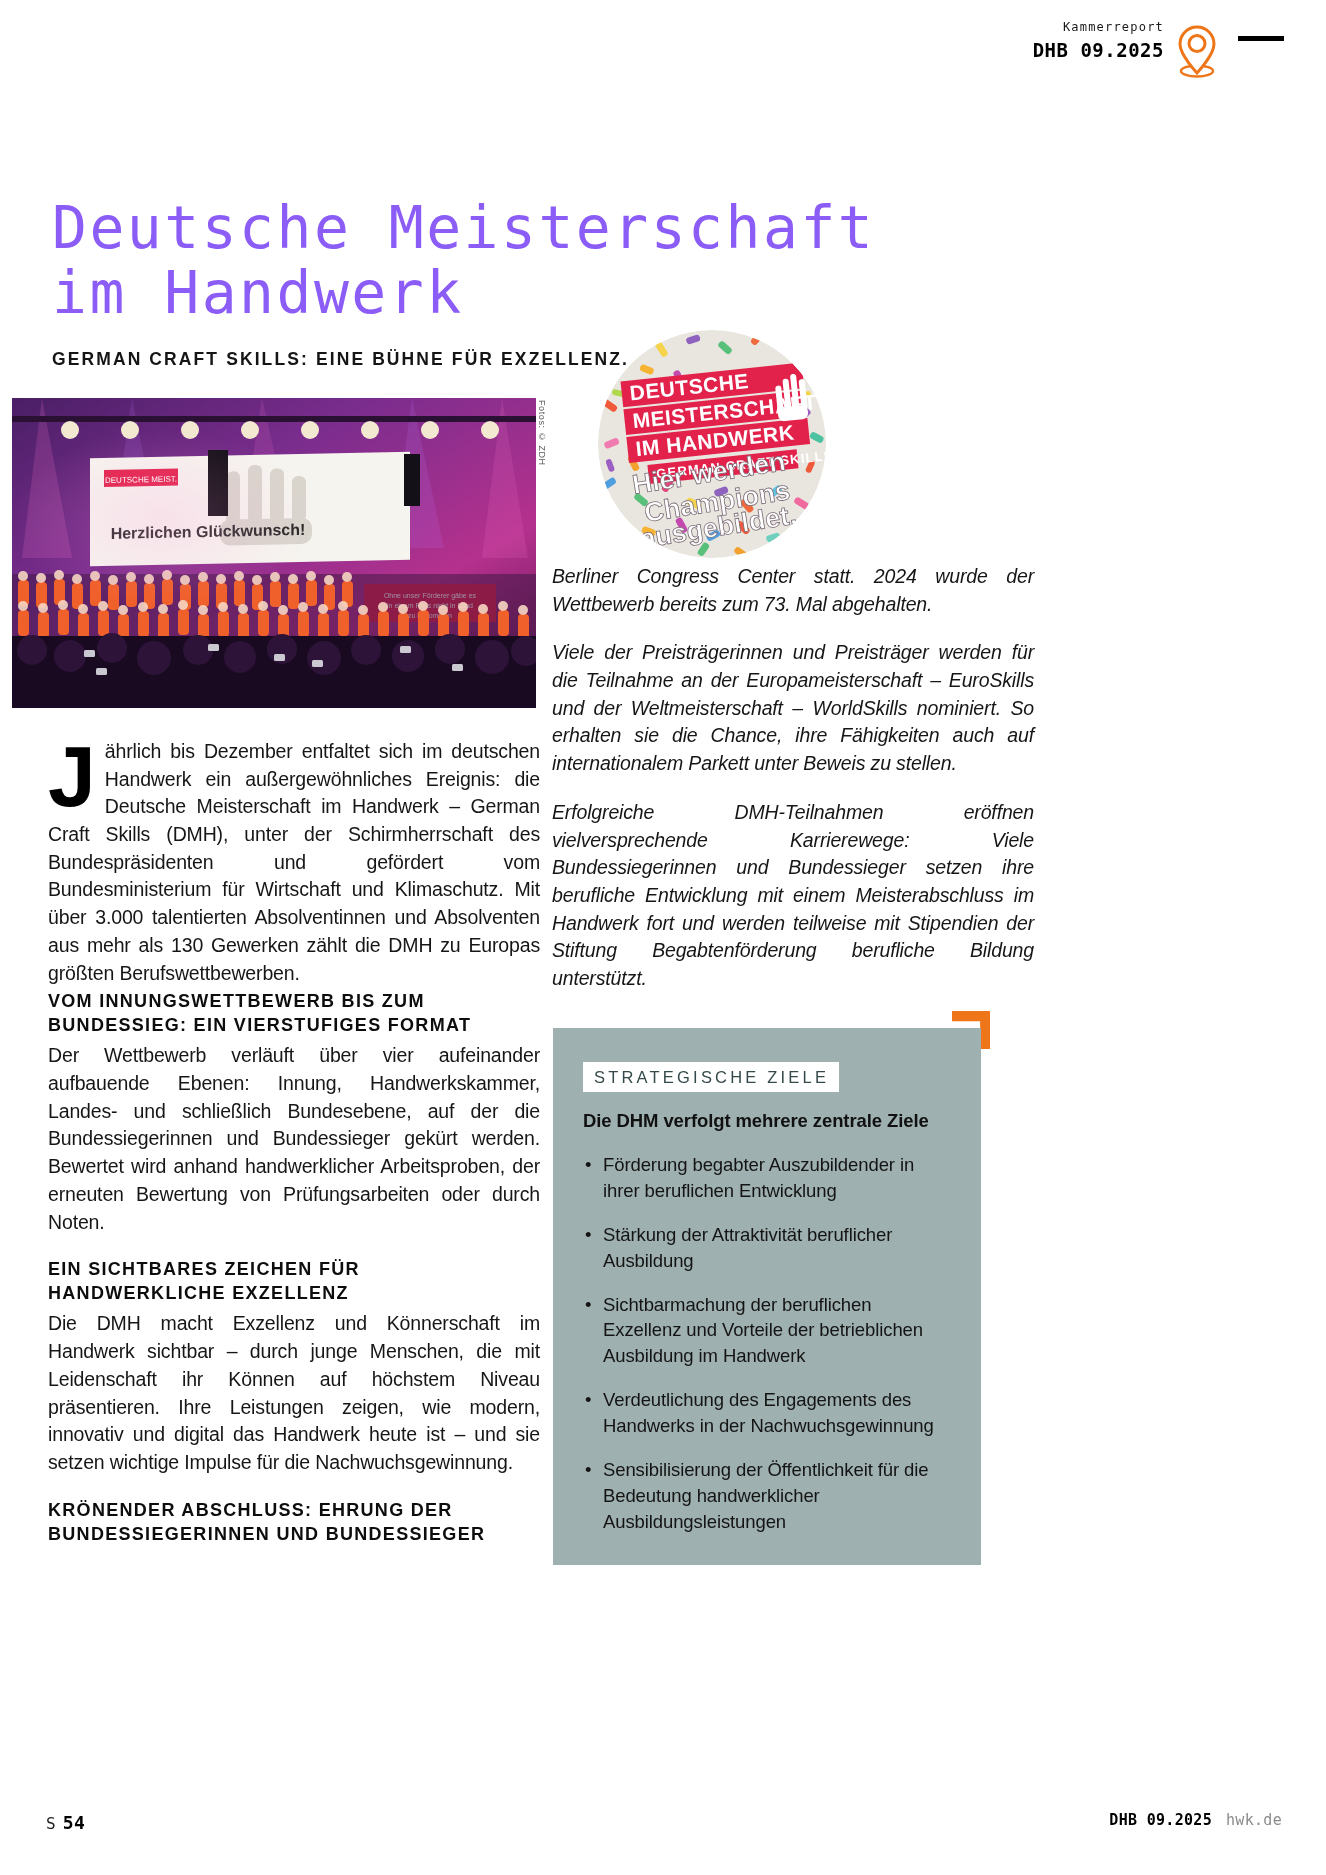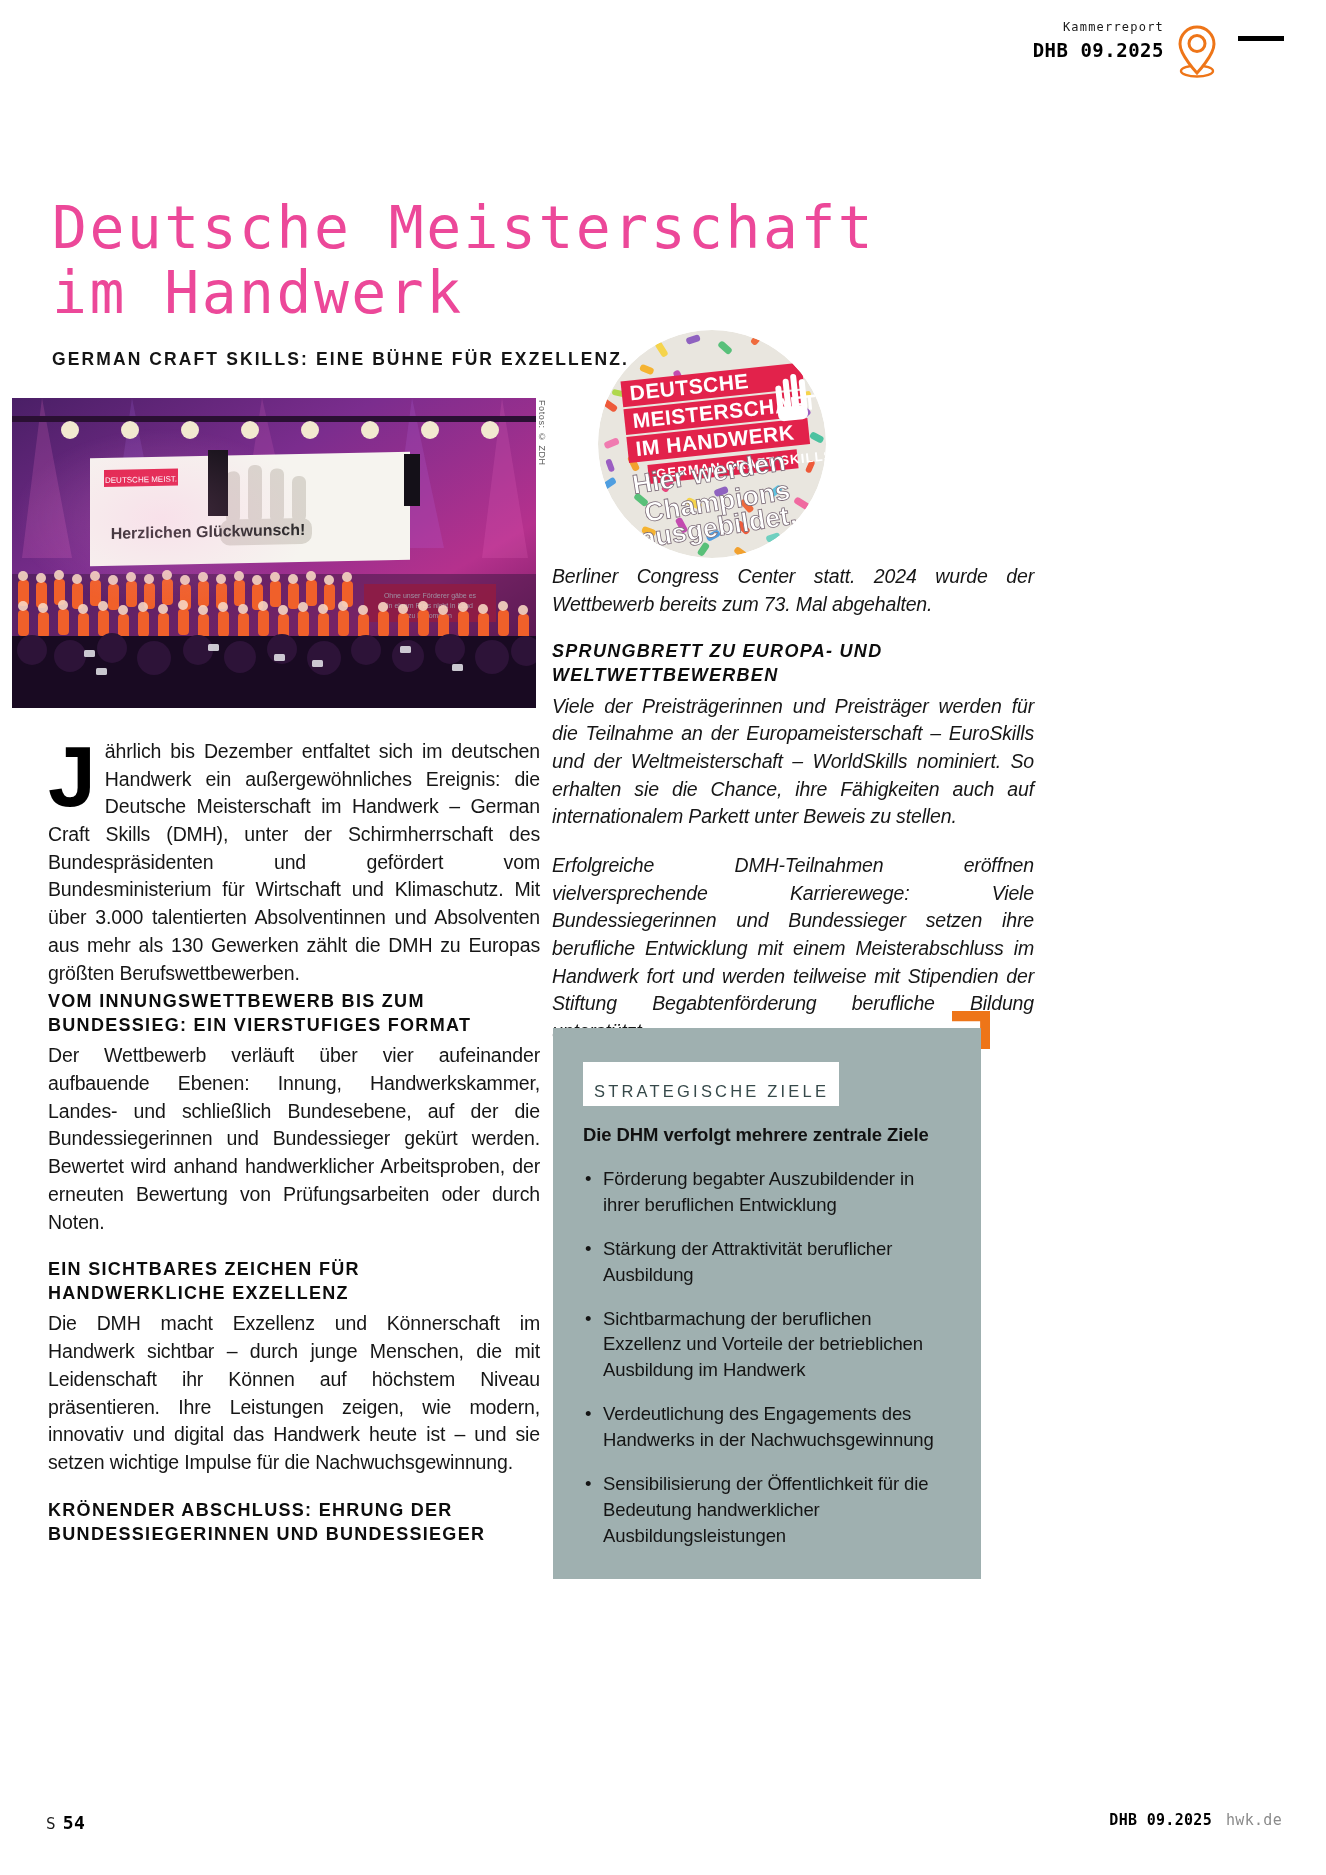--- a/index.html
+++ b/index.html
@@ -61,21 +61,21 @@
   
   .headline {
     position: absolute;
     left: 52px;
     top: 196px;
     font-family: "DejaVu Sans Mono", monospace;
     font-size: 58px;
     font-weight: 400;
     line-height: 1.12;
     letter-spacing: 2.5px;
-    color: #ec4899;
+    color: #8b5cf6;
     width: 900px;
   }
   .headline .line2 { display: block; }
 
   .kicker-sub {
     position: absolute;
     left: 52px;
     top: 348px;
     font-family: "Liberation Sans", sans-serif;
     font-weight: 700;
@@ -188,21 +188,21 @@
     background: #ee7518;
     clip-path: polygon(0 0, 100% 0, 100% 100%, 74% 100%, 74% 27%, 0 27%);
   }
   .goals-label {
     display: inline-block;
     background: #ffffff;
     color: #36494a;
     font-family: "Liberation Sans", sans-serif;
     font-size: 16.5px;
     letter-spacing: 3.2px;
-    padding: 20px 10px 5px 11px;
+    padding: 6px 10px 5px 11px;
     margin-bottom: 18px;
   }
   .goals-lead {
     font-family: "Liberation Sans", sans-serif;
     font-weight: 700;
     font-size: 18.5px;
     color: #111111;
     margin-bottom: 20px;
     letter-spacing: -0.1px;
   }
@@ -582,21 +582,20 @@
 
   <h3 class="subhead">EIN SICHTBARES ZEICHEN FÜR HANDWERKLICHE EXZELLENZ</h3>
   <p class="body">Die DMH macht Exzellenz und Könnerschaft im Handwerk sichtbar – durch junge Menschen, die mit Leidenschaft ihr Können auf höchstem Niveau präsentieren. Ihre Leistungen zeigen, wie modern, innovativ und digital das Handwerk heute ist – und sie setzen wichtige Impulse für die Nachwuchsgewinnung.</p>
 
   <h3 class="subhead">KRÖNENDER ABSCHLUSS: EHRUNG DER BUNDESSIEGERINNEN UND BUNDESSIEGER</h3>
 </div>
 
 <div class="col-right">
   <p class="body">Berliner Congress Center statt. 2024 wurde der Wettbewerb bereits zum 73. Mal abgehalten.</p>
 
-  <h3 class="subhead">SPRUNGBRETT ZU EUROPA- UND WELTWETTBEWERBEN</h3>
   <p class="body">Viele der Preisträgerinnen und Preisträger werden für die Teilnahme an der Europameisterschaft – EuroSkills und der Weltmeisterschaft – WorldSkills nominiert. So erhalten sie die Chance, ihre Fähigkeiten auch auf internationalem Parkett unter Beweis zu stellen.</p>
 
   <p class="body">Erfolgreiche DMH-Teilnahmen eröffnen vielversprechende Karrierewege: Viele Bundessiegerinnen und Bundessieger setzen ihre berufliche Entwicklung mit einem Meisterabschluss im Handwerk fort und werden teilweise mit Stipendien der Stiftung Begabtenförderung berufliche Bildung unterstützt.</p>
 </div>
 
 <div class="goals-accent"></div>
 <div class="goals-box">
   <div class="goals-label">STRATEGISCHE ZIELE</div>
   <div class="goals-lead">Die DHM verfolgt mehrere zentrale Ziele</div>
   <div class="goal-item">Förderung begabter Auszubildender in ihrer beruflichen Entwicklung</div>

